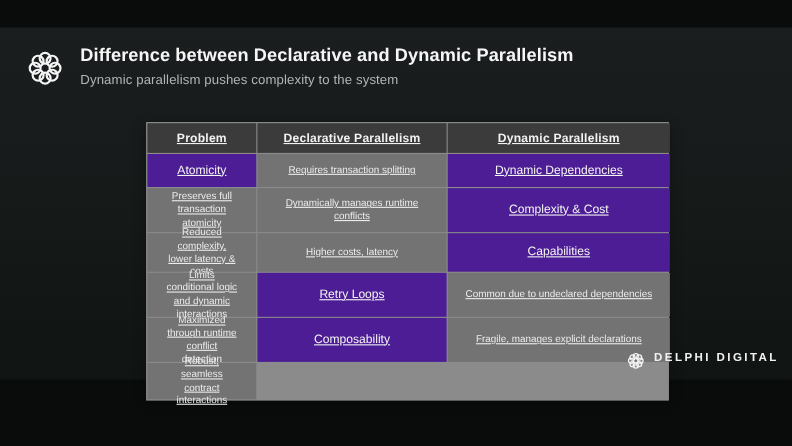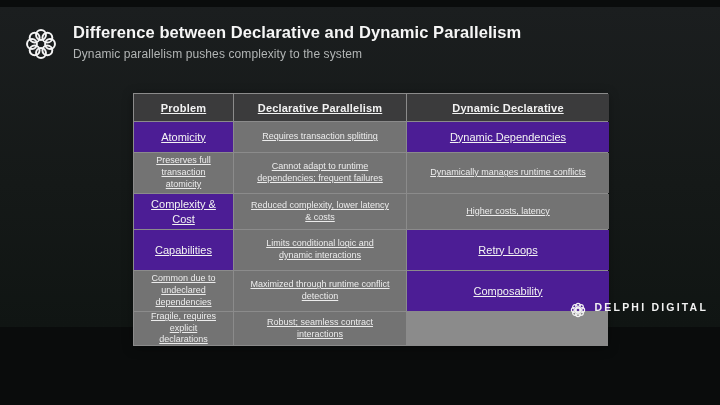--- a/index.html
+++ b/index.html
@@ -3,21 +3,21 @@
 <meta charset="utf-8">
 <style>
   html,body{margin:0;padding:0;}
   body{
     width:720px;height:405px;overflow:hidden;position:relative;
     background:#0a0c0c;
     font-family:"Liberation Sans", sans-serif;
     -webkit-font-smoothing:antialiased;
   }
   .slide{
-    position:absolute;left:0;top:7px;width:720px;height:320px;
+    position:absolute;left:0;top:25px;width:720px;height:320px;
     background:linear-gradient(180deg,#1b1e1f 0%,#151918 55%,#101513 100%);
   }
   
   .hdr{position:absolute;left:22px;top:16px;display:flex;align-items:flex-start;}
   .mark{width:38px;height:38px;margin-top:2px;}
   .titles{margin-left:13px;}
   .title{font-size:16.5px;font-weight:bold;color:#f6f6f6;letter-spacing:.1px;line-height:1.15;}
   .subtitle{margin-top:5px;font-size:12px;color:#b2b5b5;letter-spacing:.1px;}
   
   .tbl{
@@ -61,43 +61,42 @@
     <div class="titles">
       <div class="title">Difference between Declarative and Dynamic Parallelism</div>
       <div class="subtitle">Dynamic parallelism pushes complexity to the system</div>
     </div>
   </div>
 
   <div class="tbl">
 
     <div class="cell h">Problem</div>
     <div class="cell h">Declarative Parallelism</div>
-    <div class="cell h">Dynamic Declarative</div>
+    <div class="cell h">Dynamic Parallelism</div>
 
     <div class="cell rowhead">Atomicity</div>
     <div class="cell data">Requires transaction splitting</div>
     <div class="cell rowhead">Dynamic Dependencies</div>
 
     <div class="cell data">Preserves full transaction atomicity</div>
-    <div class="cell data">Cannot adapt to runtime dependencies; frequent failures</div>
     <div class="cell data">Dynamically manages runtime conflicts</div>
 
     <div class="cell rowhead">Complexity &amp; Cost</div>
     <div class="cell data">Reduced complexity, lower latency &amp; costs</div>
     <div class="cell data">Higher costs, latency</div>
 
     <div class="cell rowhead">Capabilities</div>
     <div class="cell data">Limits conditional logic and dynamic interactions</div>
 
     <div class="cell rowhead">Retry Loops</div>
     <div class="cell data">Common due to undeclared dependencies</div>
     <div class="cell data">Maximized through runtime conflict detection</div>
 
     <div class="cell rowhead">Composability</div>
-    <div class="cell data">Fragile, requires explicit declarations</div>
+    <div class="cell data">Fragile, manages explicit declarations</div>
     <div class="cell data">Robust; seamless contract interactions</div>
   </div>
 
   <div class="brand">
     <span class="mark-sm">
       <svg class="loops" viewBox="0 0 40 40" width="18" height="18">
         <g fill="none" stroke="#f4f4f4" stroke-width="2.6">
           <circle cx="20" cy="10.5" r="5.2"></circle>
           <circle cx="26.7" cy="13.3" r="5.2"></circle>
           <circle cx="29.5" cy="20" r="5.2"></circle>

